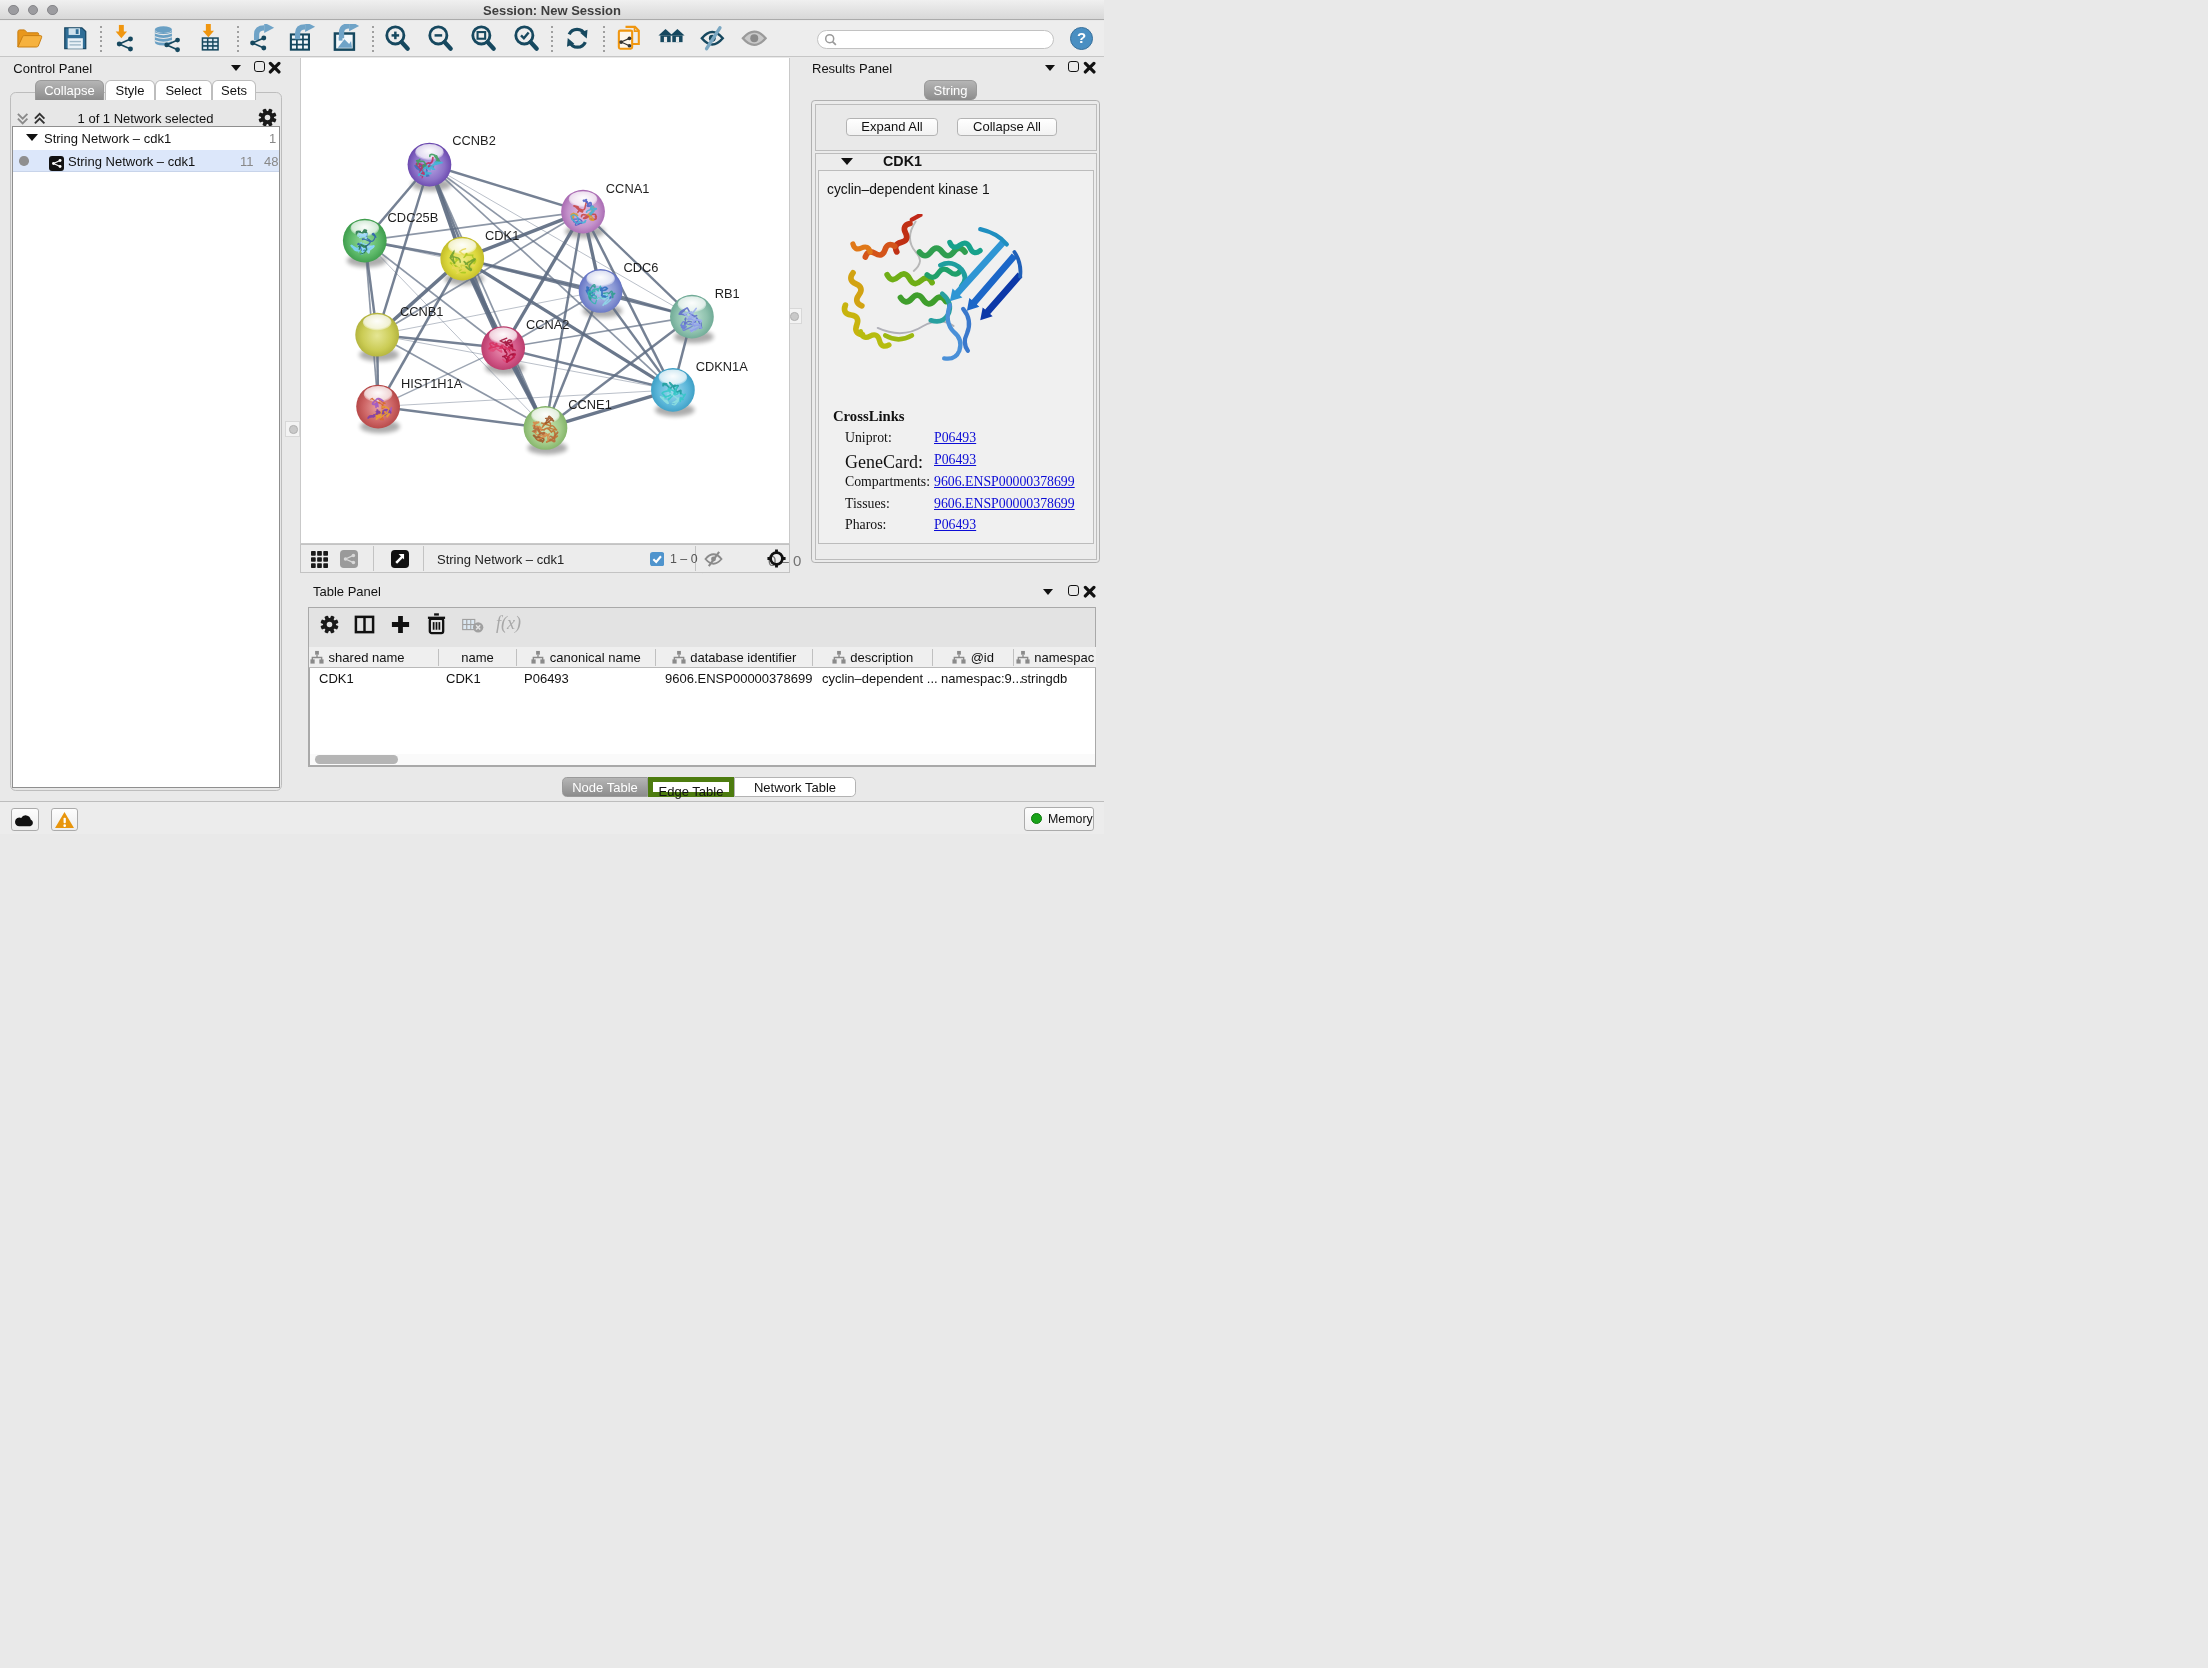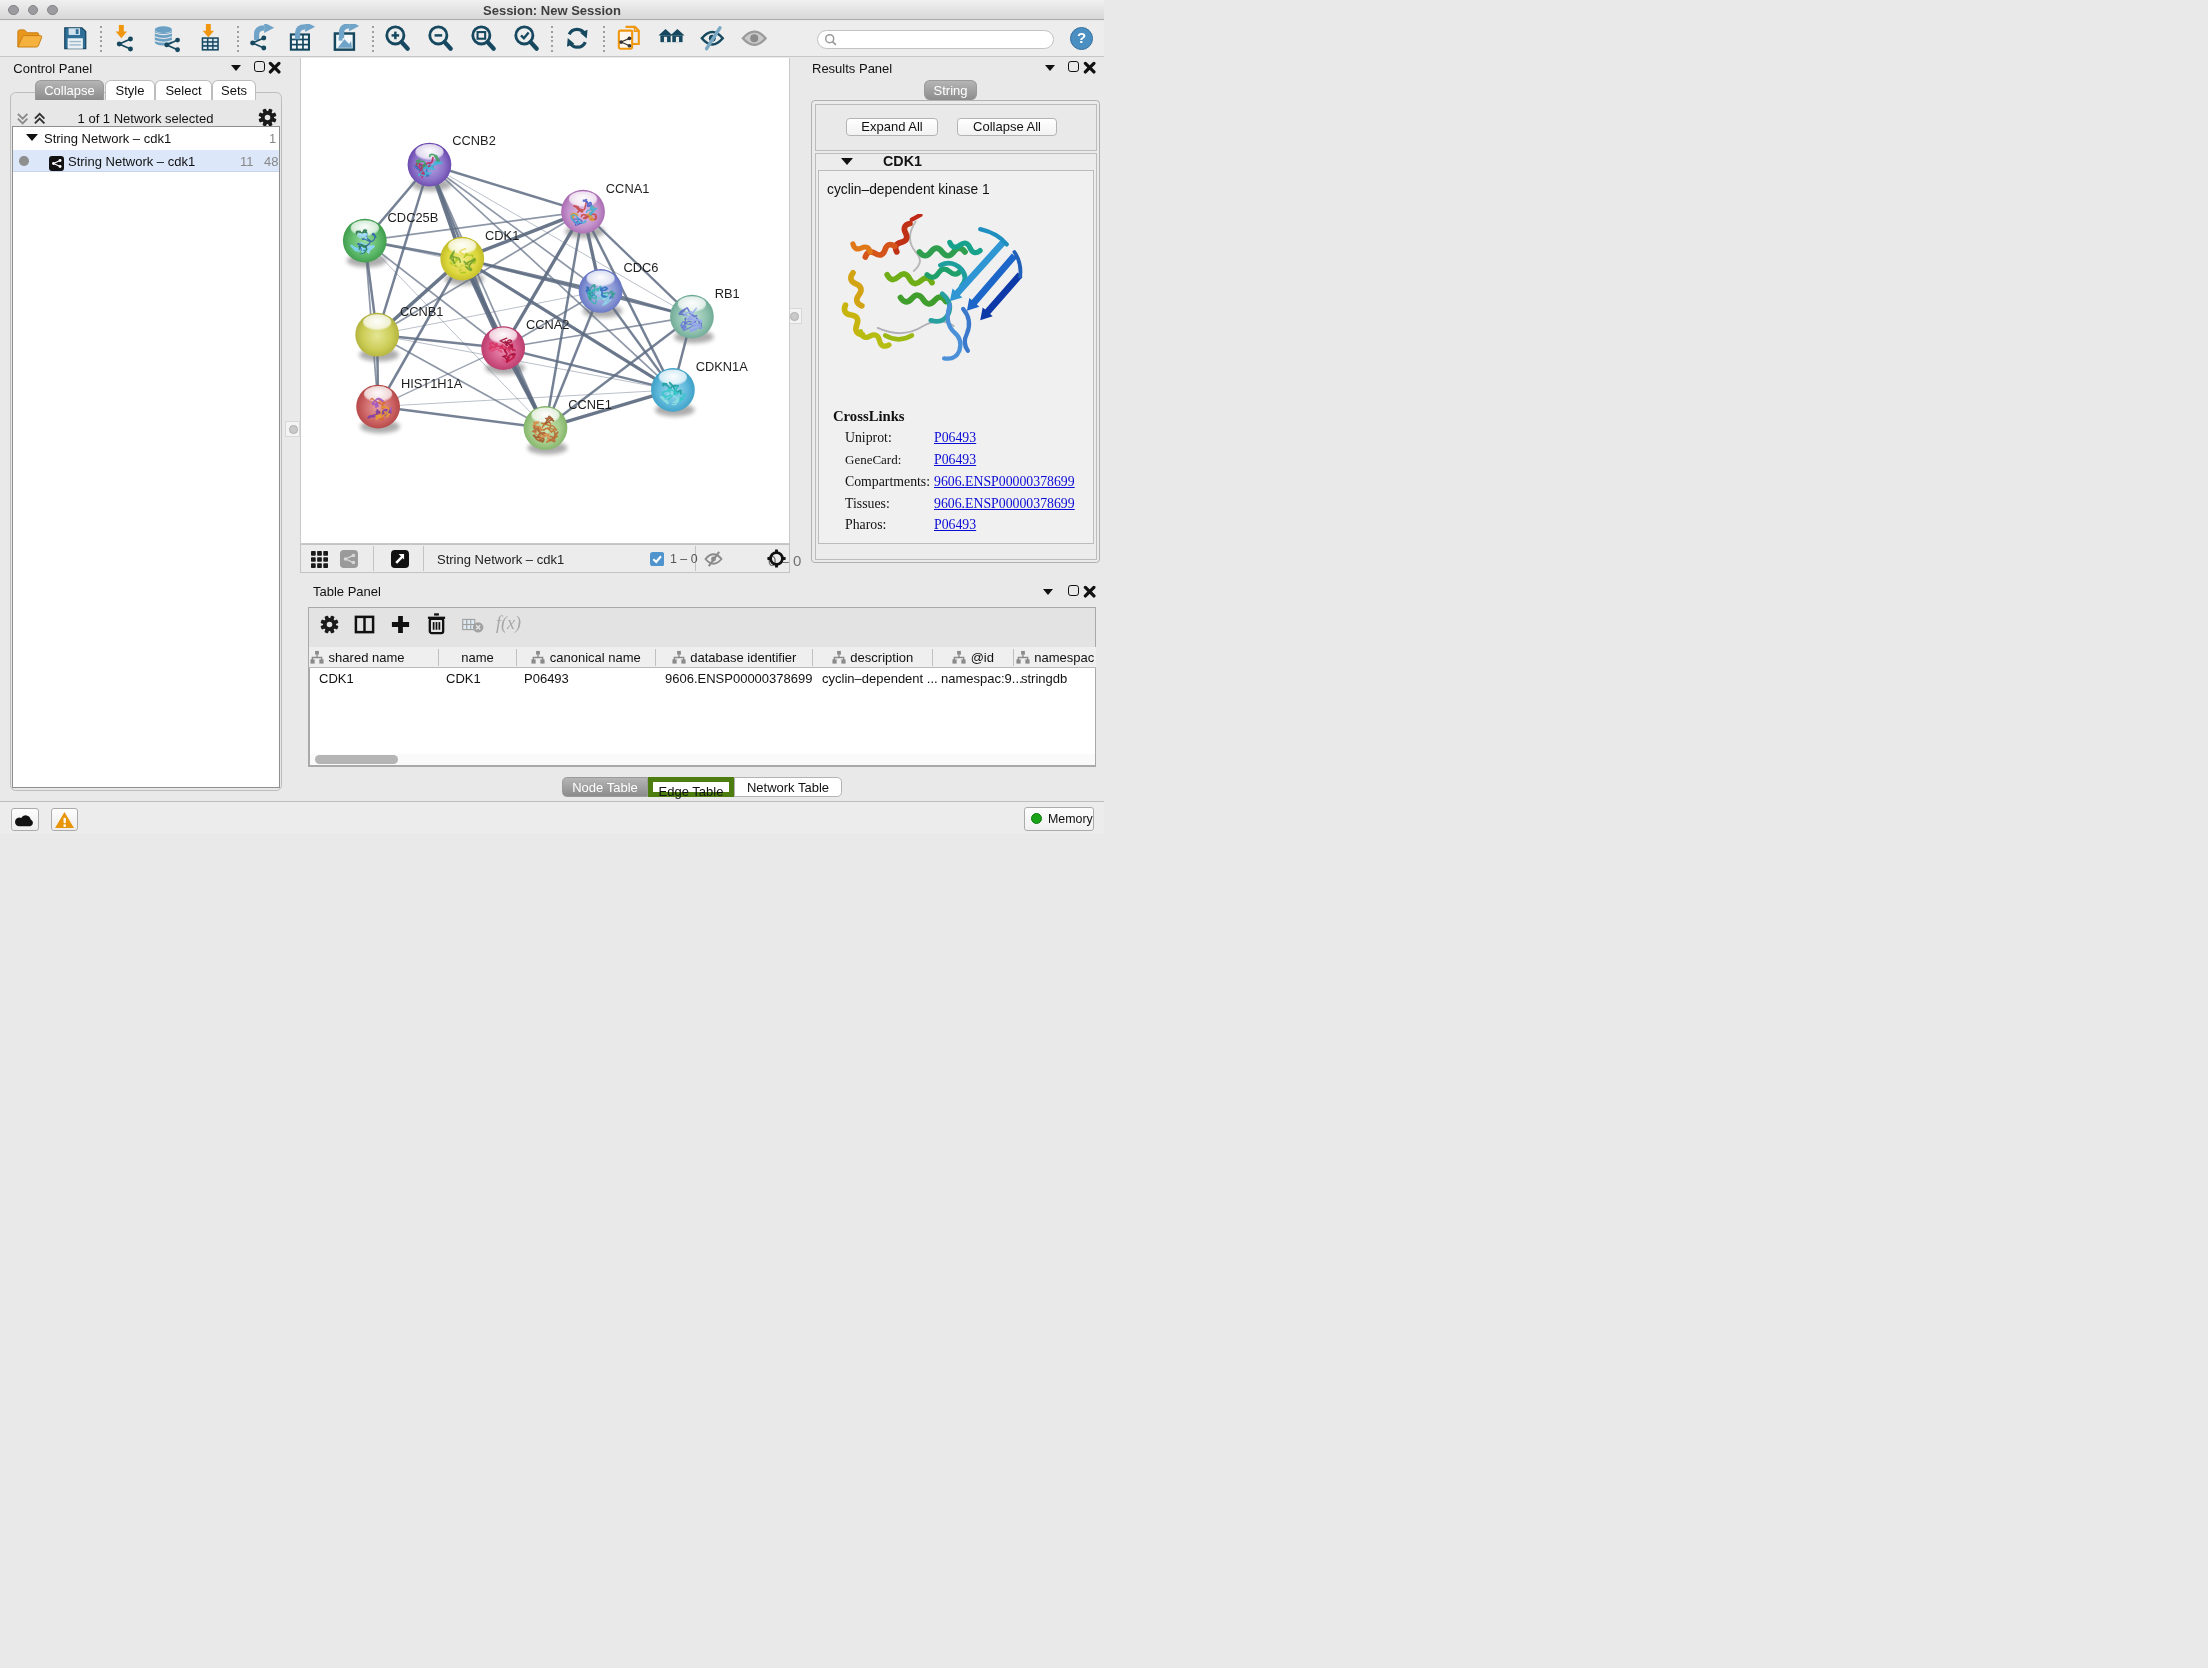--- a/index.html
+++ b/index.html
@@ -542,21 +542,21 @@
       <polygon points="181.4,27.7 133.4,80.8 130.8,78.5 128.0,92.0 141.2,87.9 138.6,85.5 186.6,32.3" fill="#2f96d4"></polygon>
       <polygon points="193.3,41.7 151.1,90.7 148.5,88.4 146.0,102.0 159.1,97.6 156.4,95.3 198.7,46.3" fill="#1b66c8"></polygon>
       <polygon points="199.4,61.7 165.2,100.7 162.6,98.4 160.0,112.0 173.1,107.7 170.5,105.3 204.6,66.3" fill="#0c38a8"></polygon>
       <path d="M160 16 Q178 20 188 32" fill="none" stroke="#1f8fc0" stroke-width="4.5" stroke-linecap="round" opacity="1"></path>
       <path d="M196 40 Q204 52 202 66" fill="none" stroke="#2060b8" stroke-width="4" stroke-linecap="round" opacity="1"></path>
     </svg>
   </div>
 <div class="abs" style="left:833px;top:408px;font-family:'Liberation Serif',serif;font-size:14.7px;font-weight:700;color:#111">CrossLinks</div>
 <div class="abs" style="left:845px;top:430px;font-family:'Liberation Serif',serif;font-size:13.8px;color:#111">Uniprot:</div>
 <div class="abs" style="left:934px;top:430px;font-family:'Liberation Serif',serif;font-size:13.8px"><a class="lnk">P06493</a></div>
-<div class="abs" style="left:845px;top:452px;font-family:'Liberation Serif',serif;font-size:13px;color:#111">GeneCard:</div>
+<div class="abs" style="left:845px;top:452px;font-family:'Liberation Serif',serif;font-size:18px;color:#111">GeneCard:</div>
 <div class="abs" style="left:934px;top:452px;font-family:'Liberation Serif',serif;font-size:13.8px"><a class="lnk">P06493</a></div>
 <div class="abs" style="left:845px;top:474px;font-family:'Liberation Serif',serif;font-size:13.8px;color:#111">Compartments:</div>
 <div class="abs" style="left:934px;top:474px;font-family:'Liberation Serif',serif;font-size:13.8px"><a class="lnk">9606.ENSP00000378699</a></div>
 <div class="abs" style="left:845px;top:496px;font-family:'Liberation Serif',serif;font-size:13.8px;color:#111">Tissues:</div>
 <div class="abs" style="left:934px;top:496px;font-family:'Liberation Serif',serif;font-size:13.8px"><a class="lnk">9606.ENSP00000378699</a></div>
 <div class="abs" style="left:845px;top:517px;font-family:'Liberation Serif',serif;font-size:13.8px;color:#111">Pharos:</div>
 <div class="abs" style="left:934px;top:517px;font-family:'Liberation Serif',serif;font-size:13.8px"><a class="lnk">P06493</a></div>
 <div class="abs" style="left:282px;top:574px;width:823px;height:9.5px;background:#e9e9e9"></div>
 <div class="abs hdrtxt" style="left:313px;top:584px">Table Panel</div>
 <div style="position:absolute;left:1043px;top:589px;width:0;height:0;border-left:5.7px solid transparent;border-right:5.7px solid transparent;border-top:6.7px solid #111"></div>
@@ -653,21 +653,21 @@
 <div class="abs" style="left:446px;top:671px;font-size:13px;color:#111;white-space:nowrap">CDK1</div>
 <div class="abs" style="left:524px;top:671px;font-size:13px;color:#111;white-space:nowrap">P06493</div>
 <div class="abs" style="left:665px;top:671px;font-size:13px;color:#111;white-space:nowrap">9606.ENSP00000378699</div>
 <div class="abs" style="left:822px;top:671px;font-size:13px;color:#111;white-space:nowrap">cyclin–dependent ...</div>
 <div class="abs" style="left:941px;top:671px;font-size:13px;color:#111;white-space:nowrap">namespac:9...</div>
 <div class="abs" style="left:1021px;top:671px;font-size:13px;color:#111;white-space:nowrap">stringdb</div>
 <div class="abs" style="left:310px;top:754px;width:785px;height:10.5px;background:#fafafa"></div>
 <div class="abs" style="left:315px;top:755px;width:83px;height:8.6px;background:#b5b5b5;border-radius:4.8px"></div>
 <div class="abs" style="left:562px;top:777px;width:86px;height:20px;border:1px solid #b3b3b3;border-radius:4.8px 0 0 4.8px;background:linear-gradient(#b5b5b5,#8c8c8c);color:#fff;border-color:#9a9a9a;text-align:center;font-size:13px;line-height:19px">Node Table</div>
 <div class="abs" style="left:648px;top:777px;width:86px;height:20px;border:5px solid #4d7c0f;;background:#fff;color:#111;text-align:center;font-size:13px;line-height:19px">Edge Table</div>
-<div class="abs" style="left:734px;top:777px;width:108px;height:20px;border:1px solid #b3b3b3;border-radius:0 4.8px 4.8px 0;background:#fff;color:#111;text-align:center;font-size:13px;line-height:19px">Network Table</div>
+<div class="abs" style="left:734px;top:777px;width:122px;height:20px;border:1px solid #b3b3b3;border-radius:0 4.8px 4.8px 0;background:#fff;color:#111;text-align:center;font-size:13px;line-height:19px">Network Table</div>
 <div class="abs" style="left:0;top:801px;width:1104px;height:33px;background:#ececec;border-top:1px solid #bdbdbd"></div>
 <div class="abs" style="left:10.5px;top:808px;width:28.5px;height:23px;background:linear-gradient(#fdfdfd,#ededed);border:1px solid #ababab;border-radius:2.9px">
     <svg width="21" height="14.3" viewBox="0 0 22 15" style="position:absolute;left:2.9px;top:3.8px">
       <path d="M6 14 A4.6 4.6 0 1 1 7.5 5.2 A5.4 5.4 0 0 1 17.5 6.8 A3.8 3.8 0 0 1 17 14 Z" fill="#111"></path>
     </svg>
   </div>
 <div class="abs" style="left:51px;top:808px;width:27px;height:23px;background:linear-gradient(#fdfdfd,#ededed);border:1px solid #ababab;border-radius:2.9px">
     <svg width="21" height="18" viewBox="0 0 22 19" style="position:absolute;left:1.9px;top:1.9px">
       <path d="M11 1 L21 18 L1 18 Z" fill="#e8950c"></path>
       <rect x="10" y="7" width="2.4" height="6" rx="1" fill="#fff"></rect>

